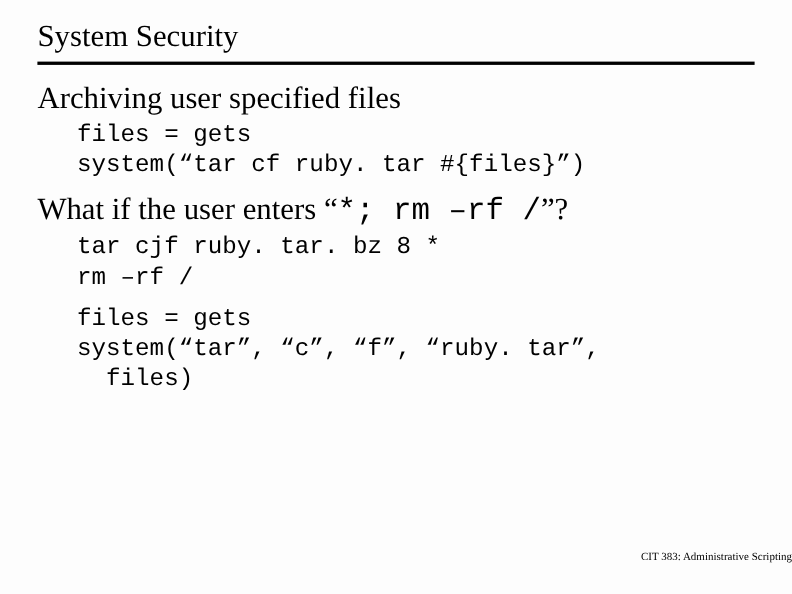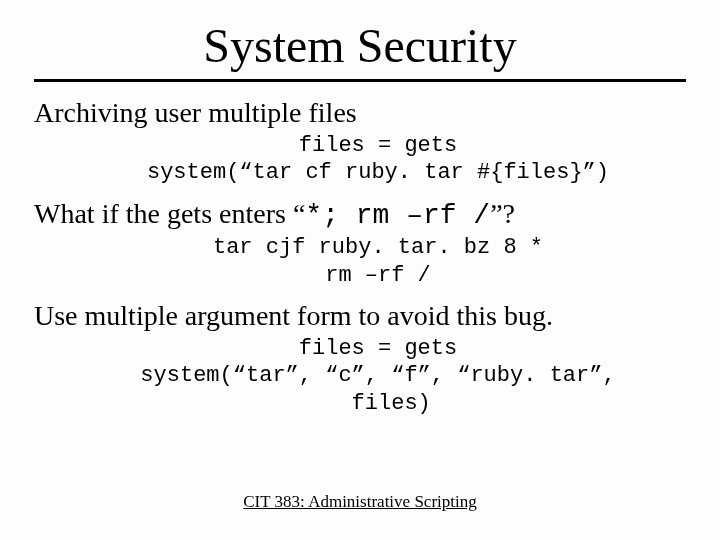--- a/index.html
+++ b/index.html
@@ -12,74 +12,71 @@
     color: #000;
   }
   .slide {
     width: 720px;
     height: 540px;
     position: relative;
     box-sizing: border-box;
     padding: 18px 34px 0 34px;
   }
   .title {
-    text-align: center;
-    font-size: 48px;
+    text-align: left;
+    font-size: 28px;
     font-weight: 400;
     margin: 0 0 6px 0;
   }
   .hr {
     border: none;
     border-top: 3px solid #000;
     margin: 0 0 14px 0;
   }
   .body-line {
     font-size: 28px;
     margin: 8px 0 2px 0;
     line-height: 1.2;
   }
   .code-block {
     font-family: "Courier New", Courier, monospace;
     font-size: 22px;
     white-space: pre;
     margin: 2px 0 10px 36px;
     line-height: 1.25;
-    text-align: center;
   }
   .inline-code {
     font-family: Liberation Mono, monospace;
   }
   .footer {
     position: absolute;
     bottom: 28px;
     left: 0;
     width: 100%;
-    text-align: center;
-    font-size: 17px;
-    text-decoration: underline;
+    text-align: right;
+    font-size: 10px;
   }
 </style>
 </head>
 <body>
 
 <div class="slide">
 
   <h1 class="title">System Security</h1>
   <hr class="hr">
 
-  <div class="body-line">Archiving user multiple files</div>
+  <div class="body-line">Archiving user specified files</div>
   <div class="code-block">files = gets
 system(“tar cf ruby. tar #{files}”)</div>
 
   <div class="body-line">
-    <span>What if the gets enters “</span><span class="inline-code">*;  rm –rf /</span><span>”?</span>
+    <span>What if the user enters “</span><span class="inline-code">*;  rm –rf /</span><span>”?</span>
   </div>
   <div class="code-block">tar cjf ruby. tar. bz 8 *
 rm –rf /</div>
 
-  <div class="body-line">Use multiple argument form to avoid this bug.</div>
   <div class="code-block">files = gets
 system(“tar”, “c”, “f”, “ruby. tar”,
   files)</div>
 
   <div class="footer">CIT 383: Administrative Scripting</div>
 
 </div>
 
 </body></html>

